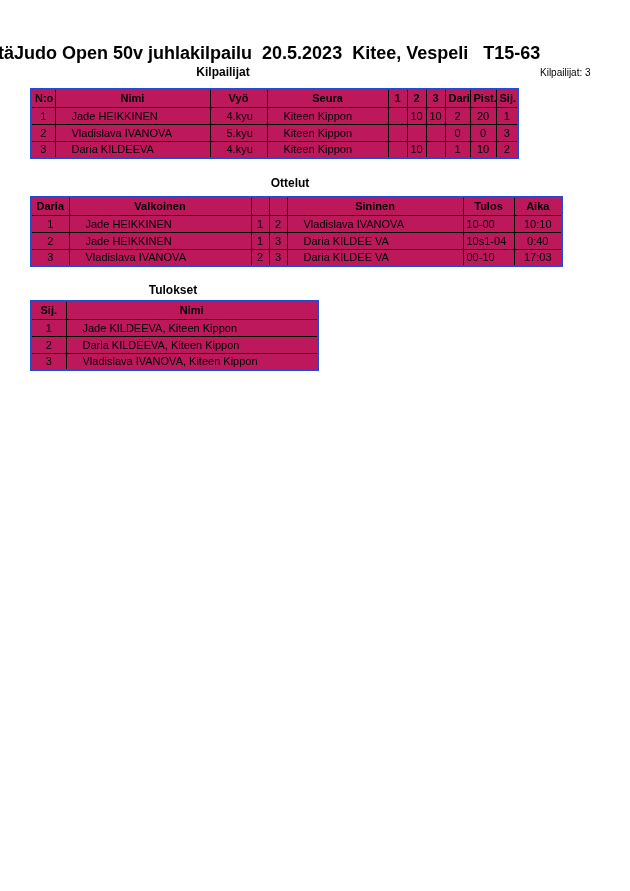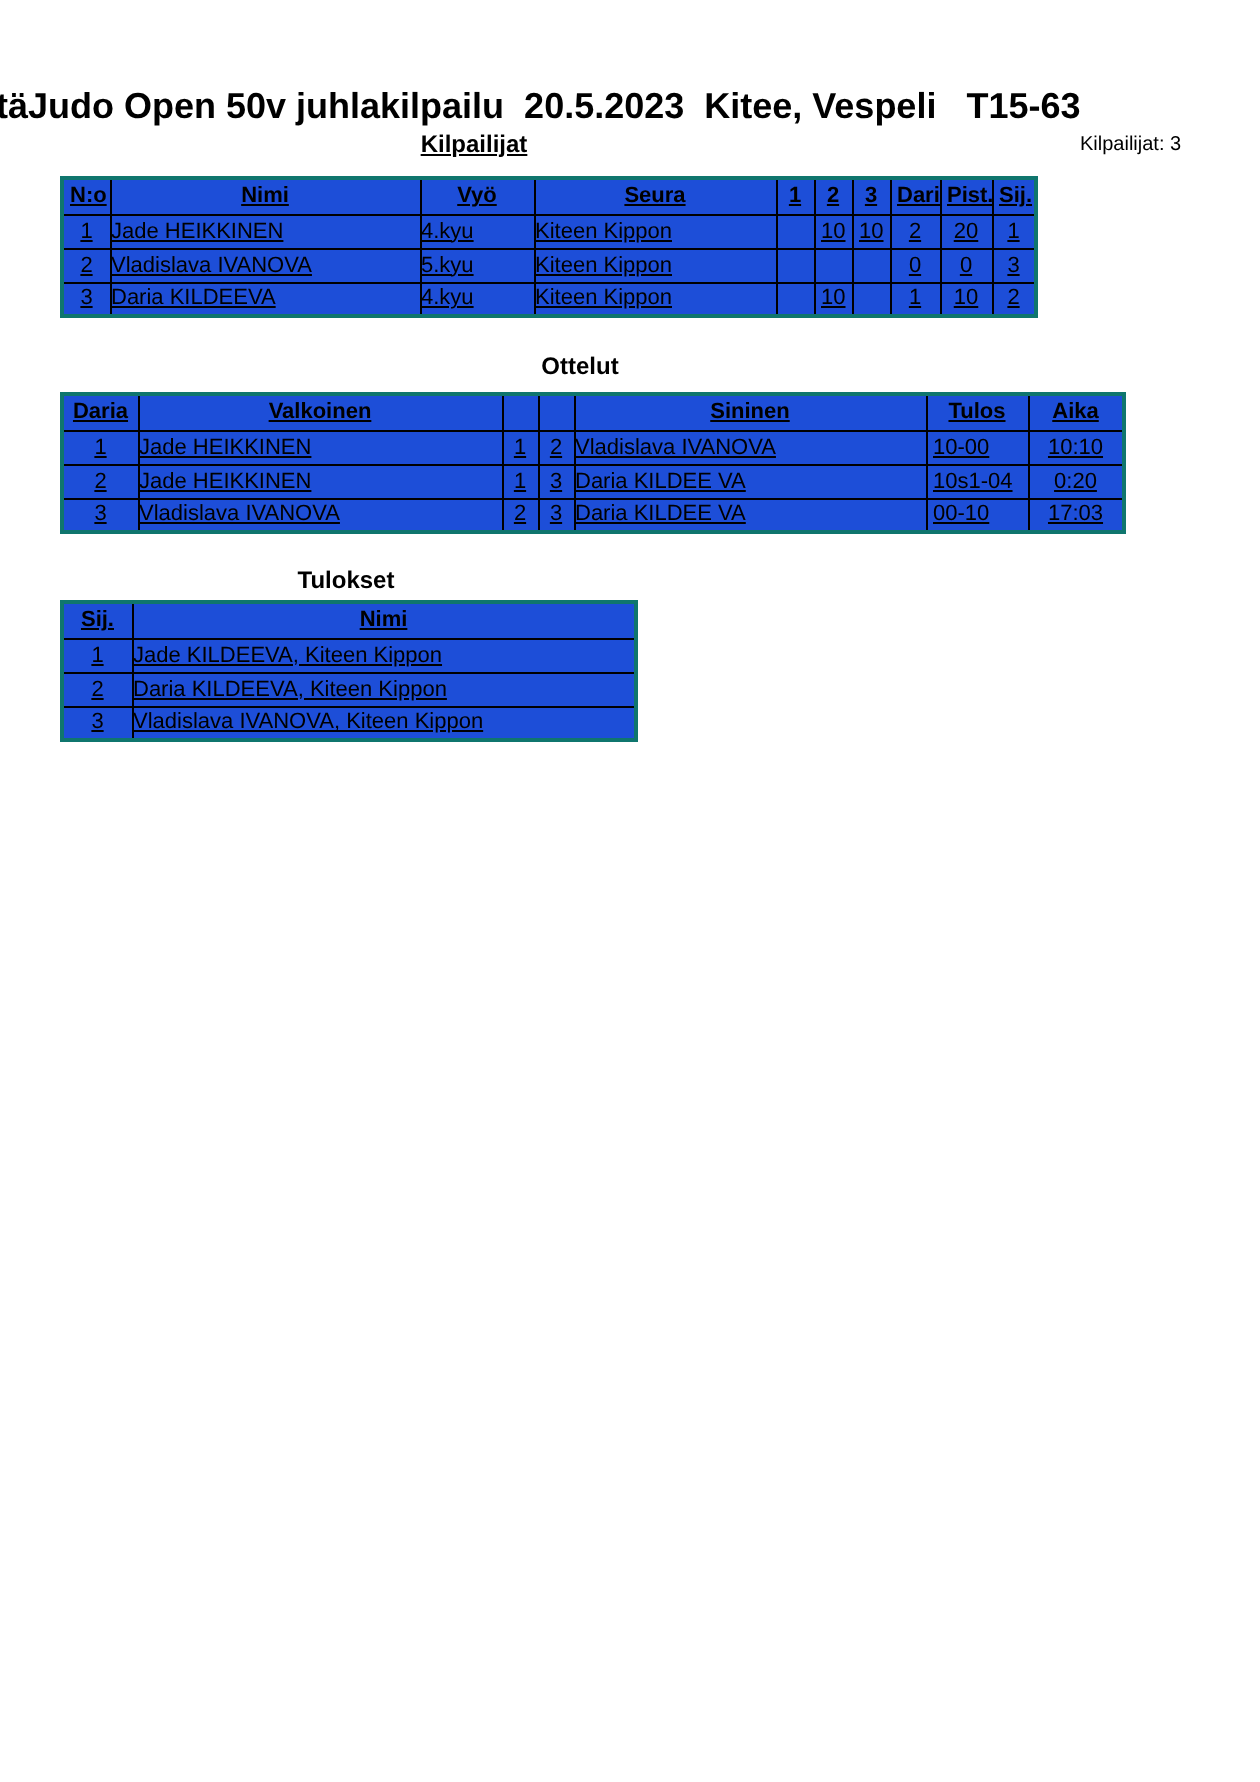--- a/index.html
+++ b/index.html
@@ -27,42 +27,41 @@
     white-space:nowrap;
   }
   .count-label {
     position:absolute;
     top:67px; left:540px;
     font-size:10px;
   }
   table {
     position:absolute;
     border-collapse:collapse;
-    border:2px solid #0f766e;
+    border:2px solid #1d4ed8;
     table-layout:fixed;
     font-size:11px;
-    background:#1d4ed8;
-    text-decoration:underline;
+    background:#be185d;
   }
   th, td {
     border:1px solid #000;
     height:17px;
     padding:0 3px;
     overflow:hidden;
     white-space:nowrap;
     vertical-align:middle;
   }
   thead th { font-weight:bold; text-align:center; height:18px; }
   td.center { text-align:center; }
-  td.left   { text-align:left; padding-left:0; }
+  td.left   { text-align:left; padding-left:16px; }
   td.right  { padding-right:6px; }
   #table-kilpailijat { top:88px;  left:30px; width:487px; }
   #table-ottelut     { top:196px; left:30px; width:531px; }
   #table-tulokset    { top:300px; left:30px; width:287px; }
-  #title-kilpailijat { top:65px;  left:177px;text-decoration:underline; }
+  #title-kilpailijat { top:65px;  left:163px; }
   #title-ottelut     { top:176px; left:230px; }
   #title-tulokset    { top:283px; left:113px; }
 </style>
 </head>
 <body>
 
 <div class="page-title">täJudo Open 50v juhlakilpailu  20.5.2023  Kitee, Vespeli   T15-63</div>
 
 <div class="section-title" id="title-kilpailijat">Kilpailijat</div>
 <div class="count-label">Kilpailijat: 3</div>
@@ -167,21 +166,21 @@
       <td class="right">10-00</td>
       <td class="center">10:10</td>
     </tr>
     <tr>
       <td class="center">2</td>
       <td class="left">Jade HEIKKINEN</td>
       <td class="center">1</td>
       <td class="center">3</td>
       <td class="left">Daria KILDEE VA</td>
       <td class="right">10s1-04</td>
-      <td class="center">0:20</td>
+      <td class="center">0:40</td>
     </tr>
     <tr>
       <td class="center">3</td>
       <td class="left">Vladislava IVANOVA</td>
       <td class="center">2</td>
       <td class="center">3</td>
       <td class="left">Daria KILDEE VA</td>
       <td class="right">00-10</td>
       <td class="center">17:03</td>
     </tr>

